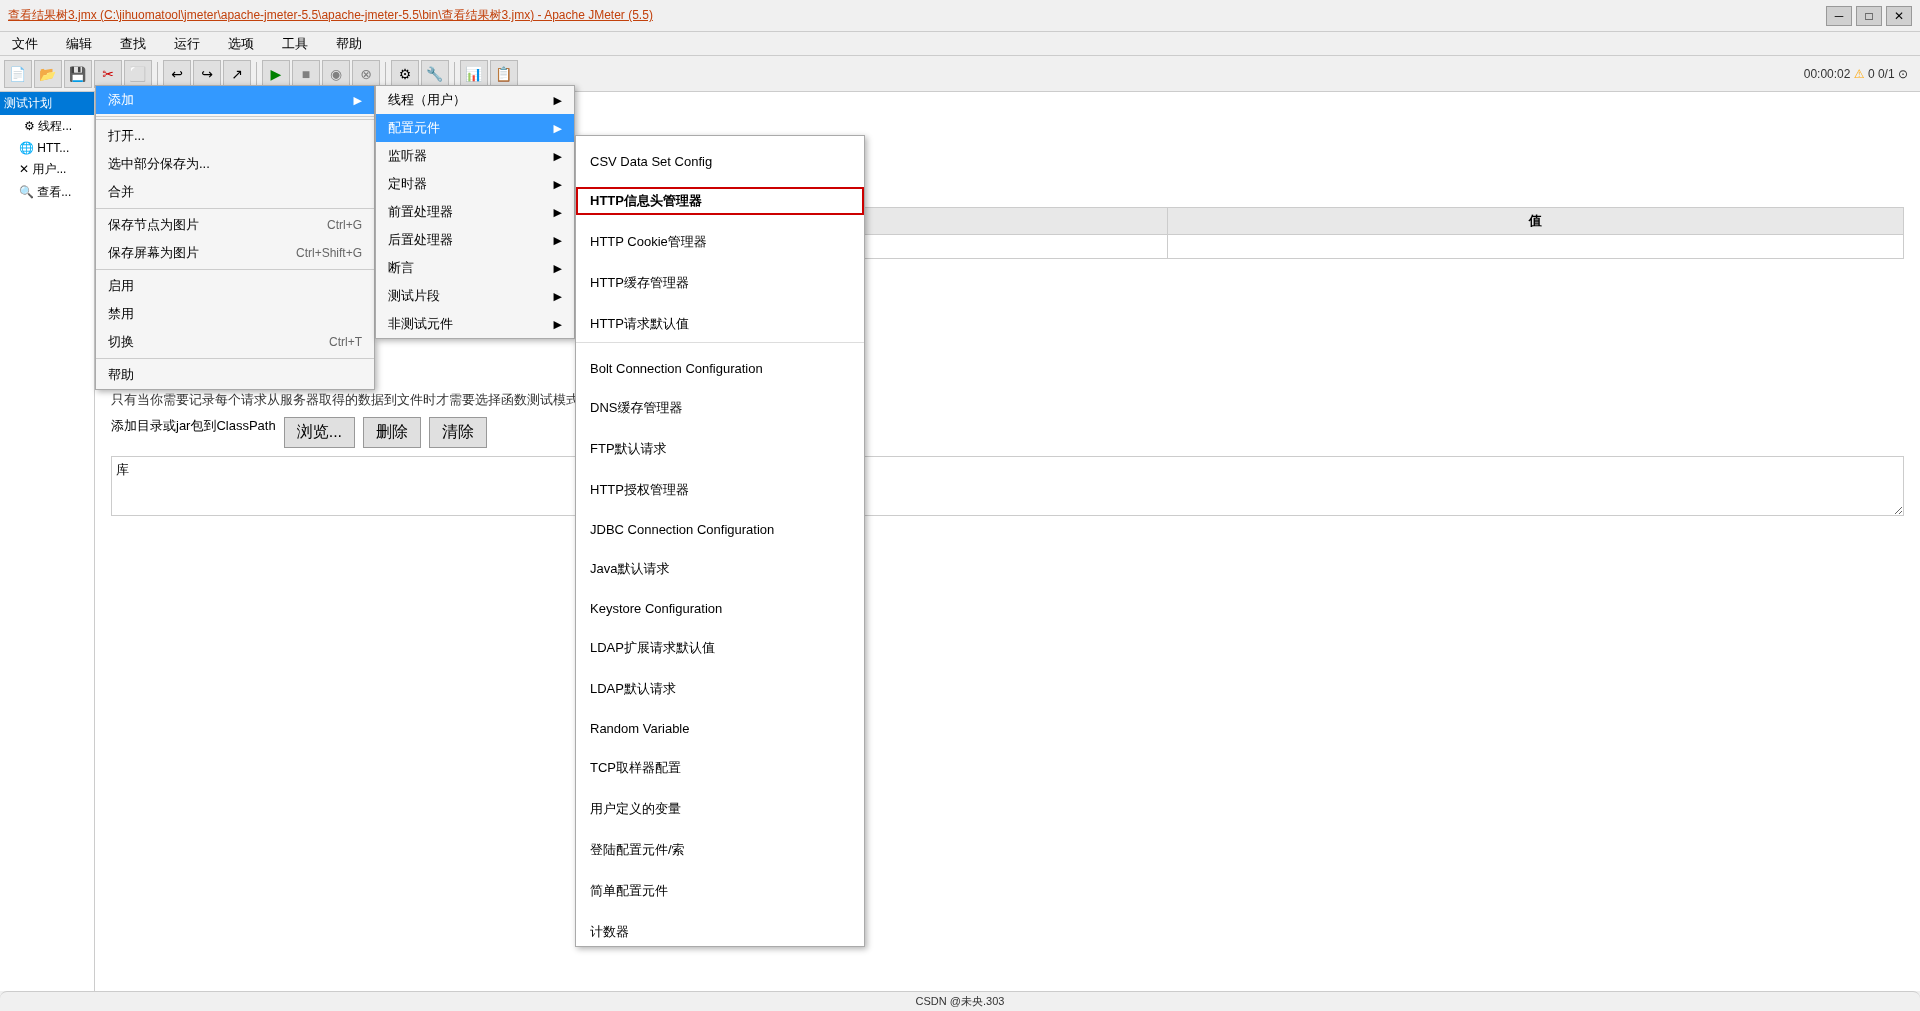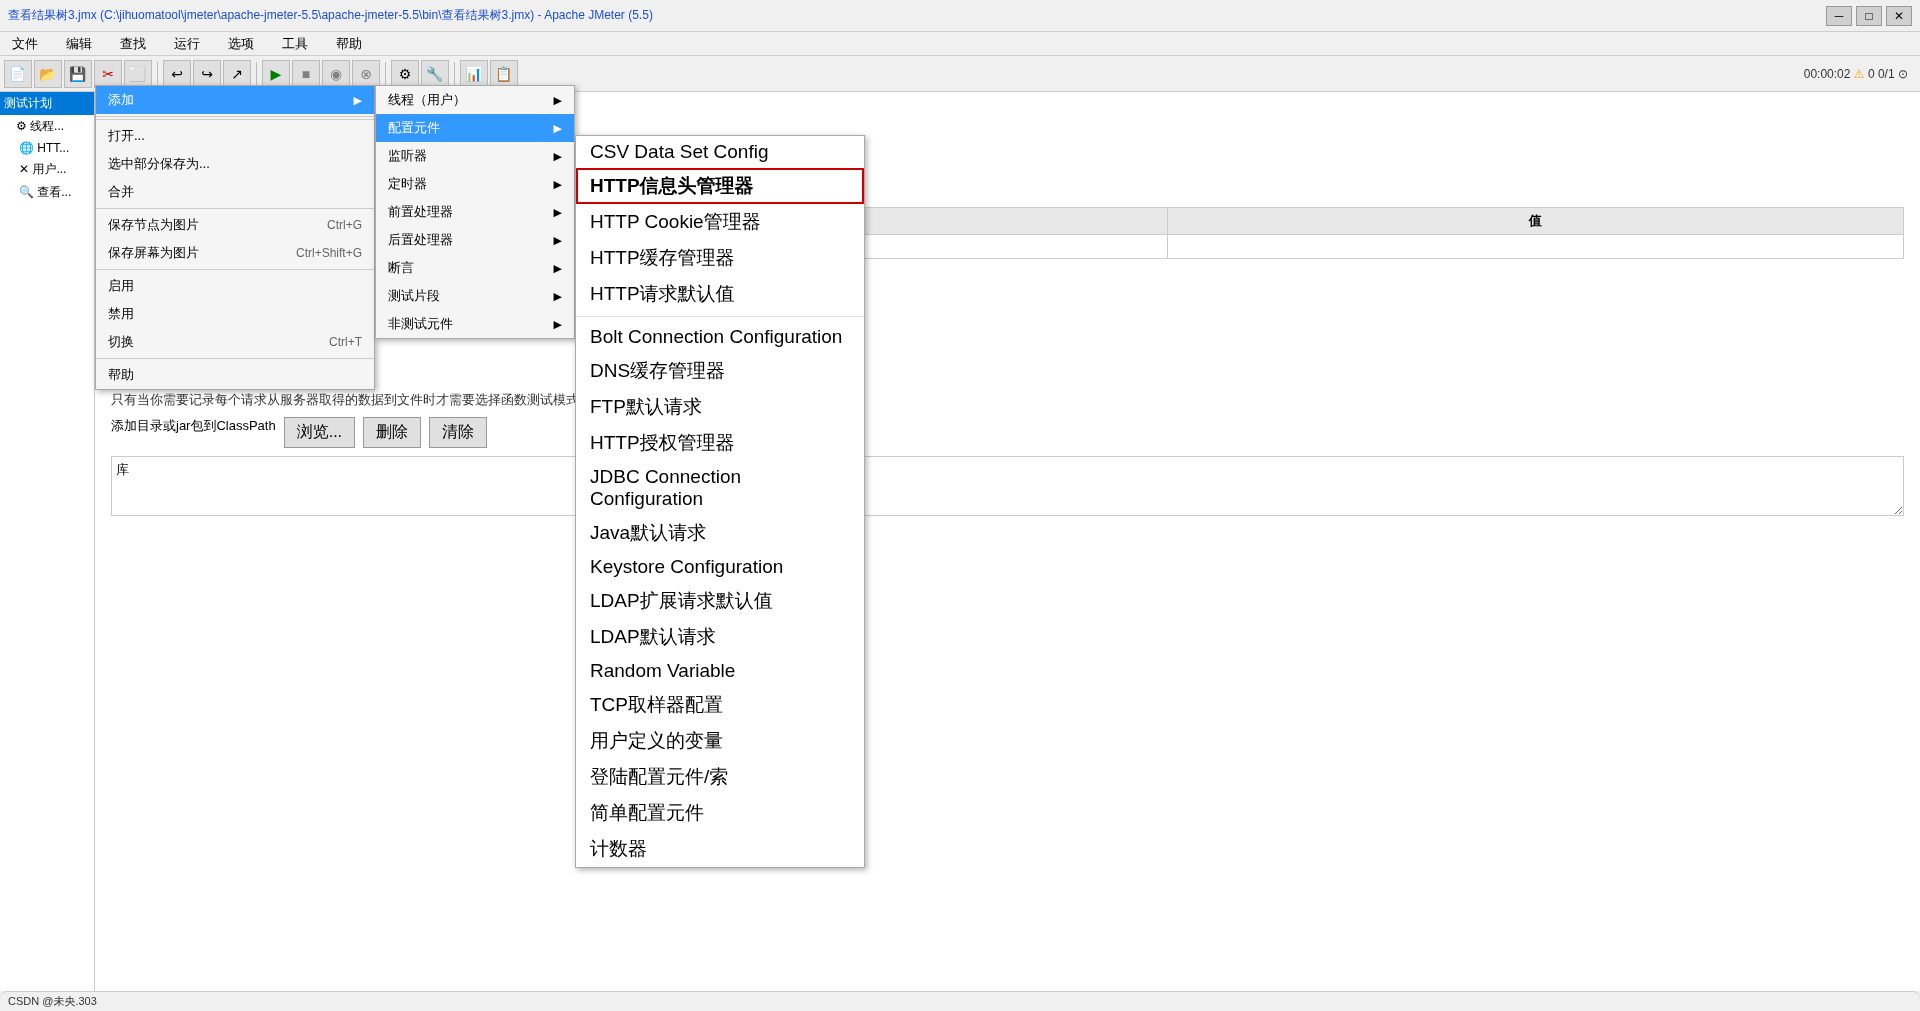--- a/index.html
+++ b/index.html
@@ -18,21 +18,22 @@
       background: #f0f0f0;
       height: 32px;
       display: flex;
       align-items: center;
       padding: 0 8px;
       border-bottom: 1px solid #ccc;
       justify-content: space-between;
     }
     .title-bar-text {
       font-size: 12px;
-      color: #1d4ed8;
+      color: #c2410c;
+      text-decoration: underline;
     }
     .title-bar-controls {
       display: flex;
       gap: 4px;
     }
     .title-btn {
       width: 26px;
       height: 20px;
       background: #d0d0d0;
       border: 1px solid #999;
@@ -111,21 +112,21 @@
       padding: 3px 4px;
       font-size: 12px;
       cursor: pointer;
       white-space: nowrap;
     }
     .tree-item.selected {
       background: #0078d7;
       color: white;
     }
     .tree-item-indent {
-      padding-left: 16px;
+      padding-left: 24px;
     }
     .tree-item-indent2 {
       padding-left: 19px;
     }
 
     
     .right-panel {
       flex: 1;
       background: #fff;
       padding: 16px;
@@ -212,21 +213,22 @@
       left: 575px;
       width: 290px;
       background: #fff;
       border: 1px solid #aaa;
       box-shadow: 2px 2px 6px rgba(0,0,0,0.3);
       pointer-events: all;
     }
     .ctx-menu-l3 .ctx-item {
       padding: 5px 14px;
       cursor: pointer;
-      font-size: 19px;
+      font-size: 13px;
+      margin-top: 13px;
     }
     .ctx-menu-l3 .ctx-item.highlighted {
       background: #fff;
       border: 2px solid #cc0000;
       color: #000;
       padding: 3px 12px;
       font-weight: bold;
     }
     .ctx-sep-l3 {
       height: 1px;
@@ -306,21 +308,21 @@
     .status-bar {
       position: absolute;
       bottom: 0;
       left: 0;
       width: 100%;
       height: 20px;
       background: #f0f0f0;
       border-top: 1px solid #ccc;
       display: flex;
       align-items: center;
-      justify-content: flex-start;
+      justify-content: center;
       padding: 0 8px;
       font-size: 11px;
       color: #333;
       border-radius: 7px;
     }
   </style>
 </head>
 <body>
 
 <div class="title-bar">

